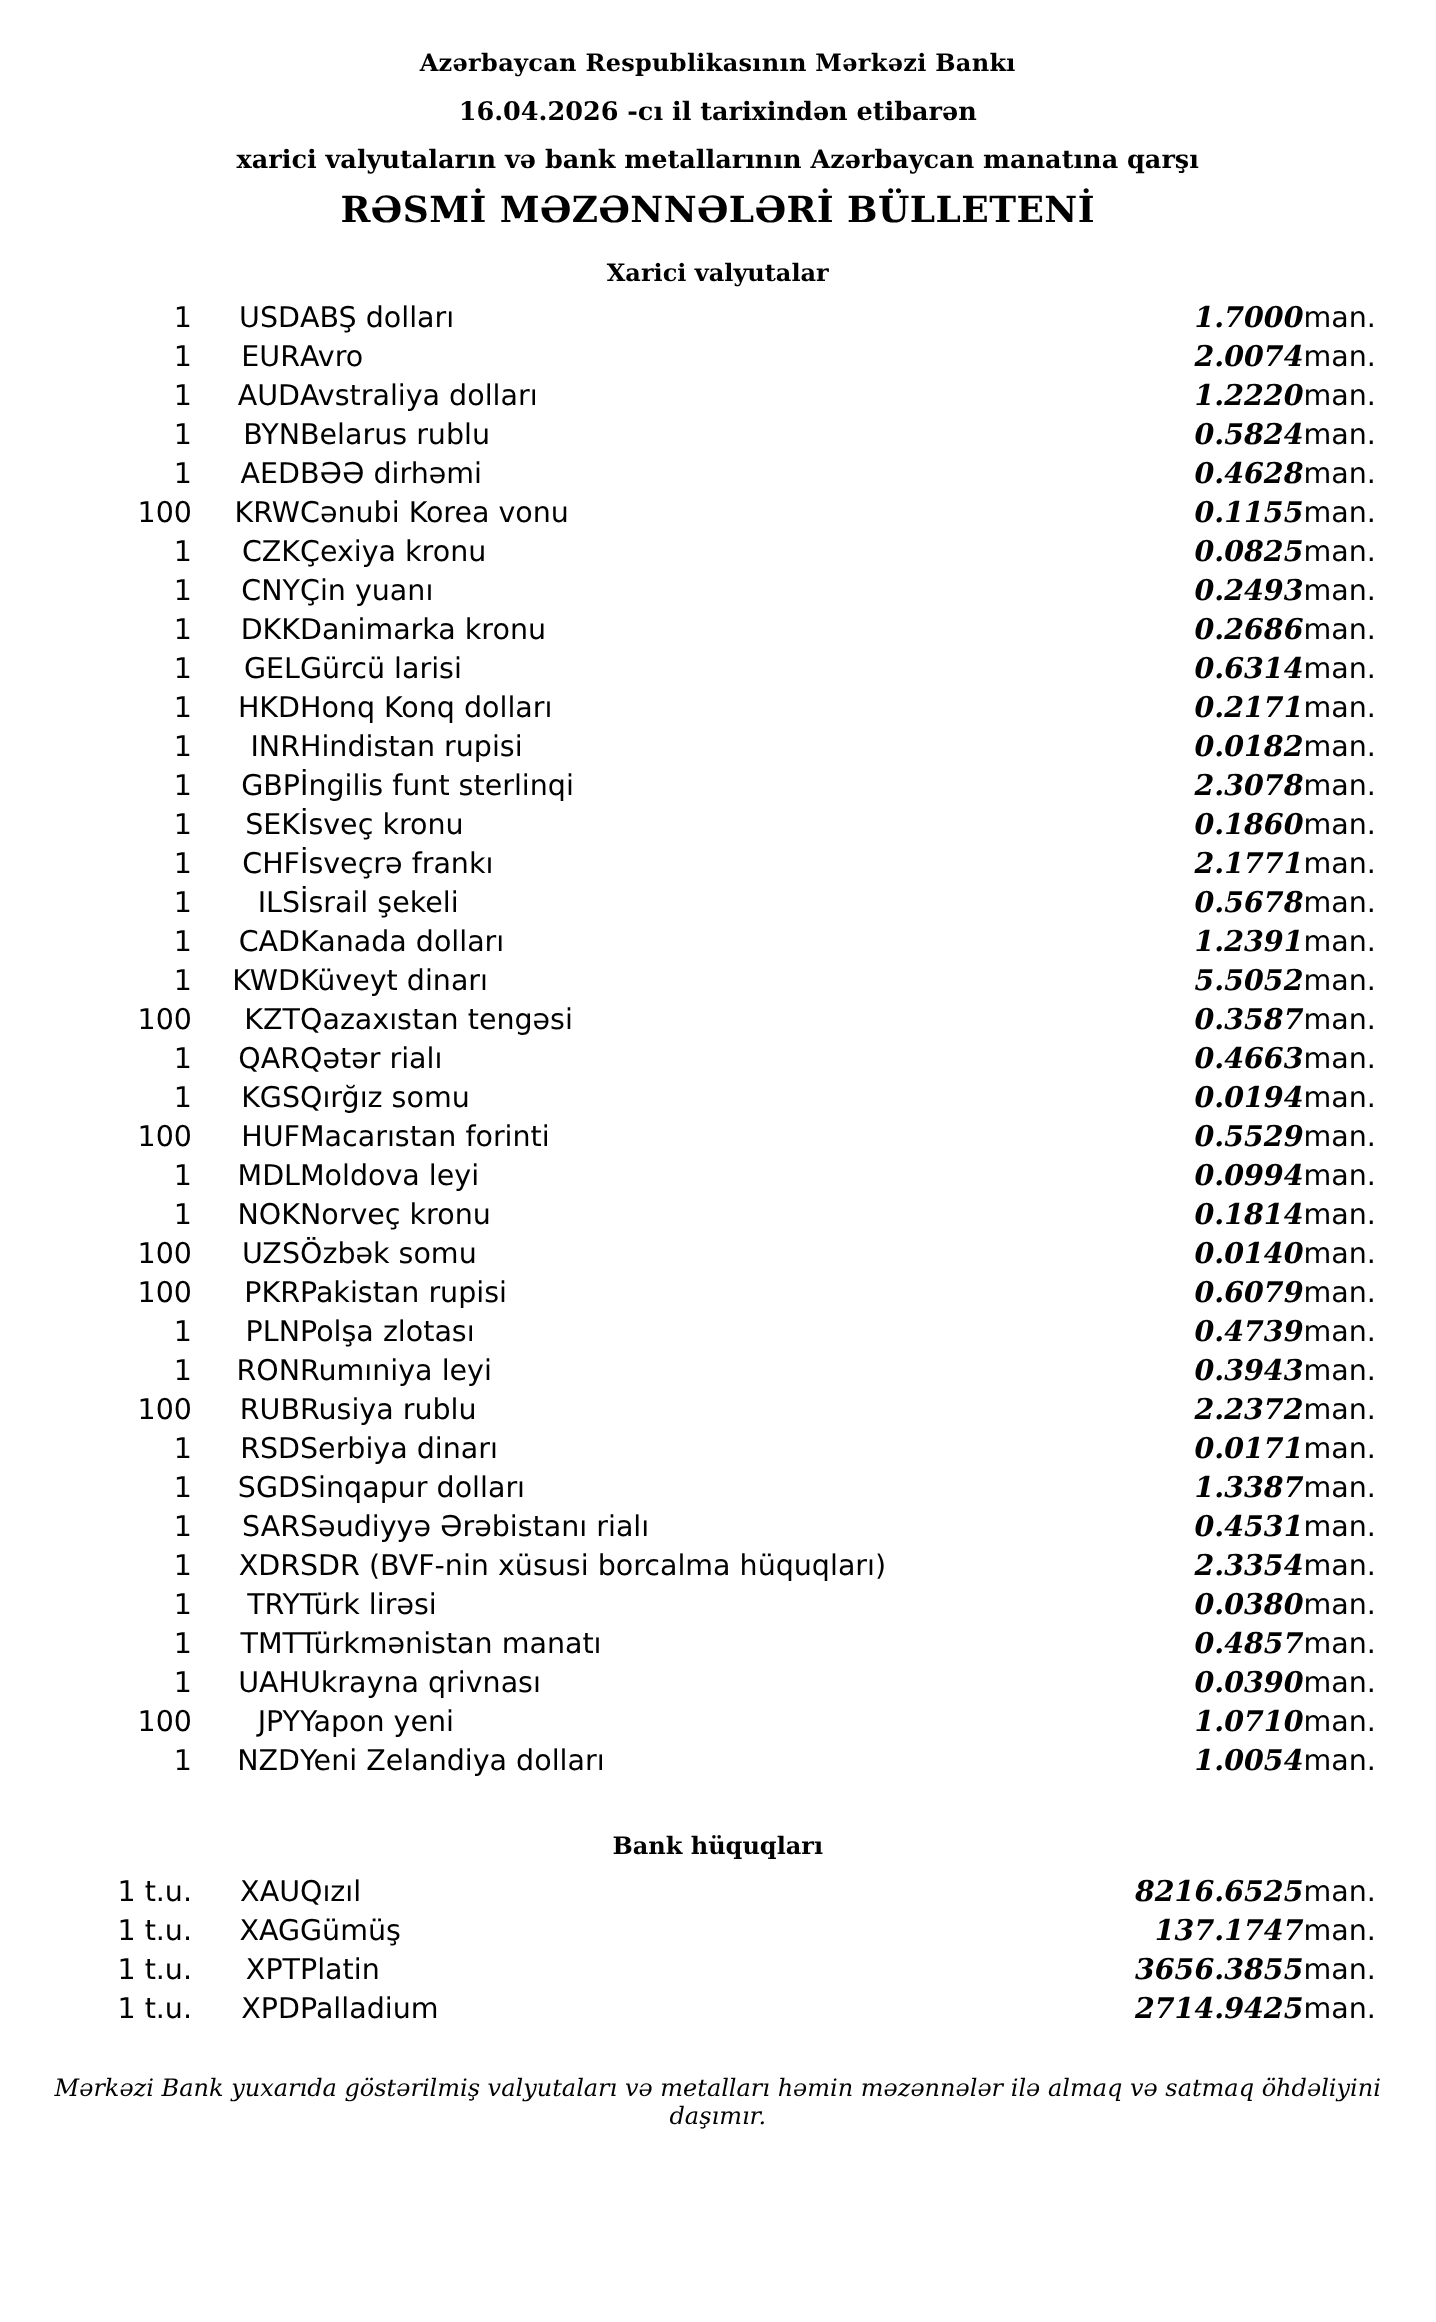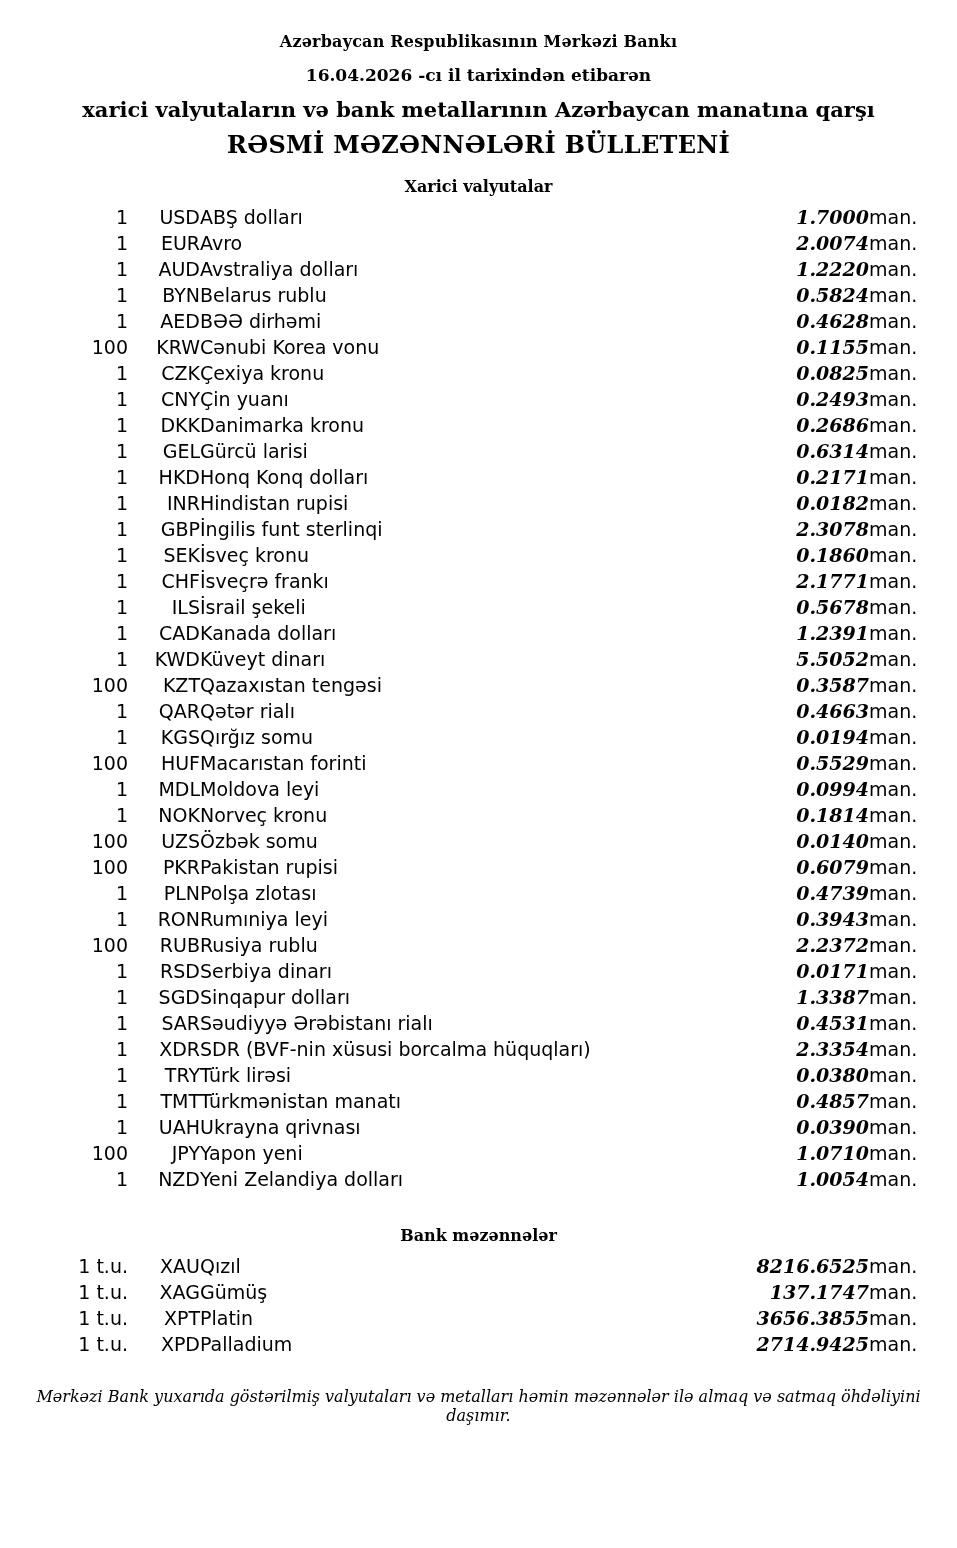--- a/index.html
+++ b/index.html
@@ -34,21 +34,21 @@
     text-align: center;
     font-family: "DejaVu Serif", serif;
     font-weight: bold;
     font-size: 17px;
     margin-bottom: 12px;
   }
   .doc-sub1 {
     text-align: center;
     font-family: "DejaVu Serif", serif;
     font-weight: bold;
-    font-size: 21px;
+    font-size: 17px;
     margin-bottom: 8px;
   }
   .doc-sub2 {
     text-align: center;
     font-family: "DejaVu Serif", serif;
     font-weight: bold;
     font-size: 24px;
     letter-spacing: 0.3px;
     margin-bottom: 18px;
   }
@@ -396,21 +396,21 @@
           <td class="amount">1</td>
           <td class="code">NZD</td>
           <td class="name">Yeni Zelandiya dolları</td>
           <td class="value">1.0054</td>
           <td class="unit">man.</td>
         </tr>
       </tbody>
   </table>
 
   <div class="metals-wrap">
-    <div class="section-title">Bank məzənnələr</div>
+    <div class="section-title">Bank hüquqları</div>
     <table class="rates metals">
       <tbody id="metal-rows">
           <tr>
             <td class="amount">1 t.u.</td>
             <td class="code">XAU</td>
             <td class="name">Qızıl</td>
             <td class="value">8216.6525</td>
             <td class="unit">man.</td>
           </tr>
           <tr>

